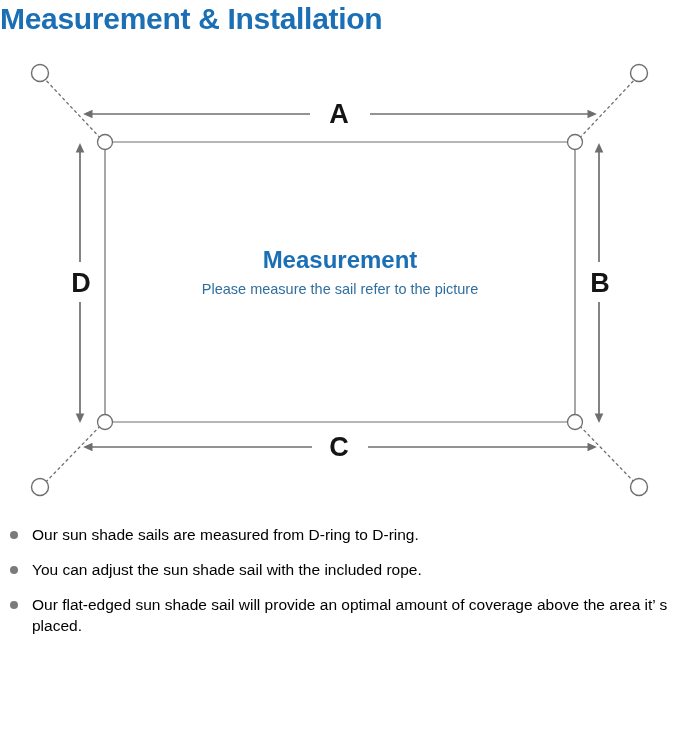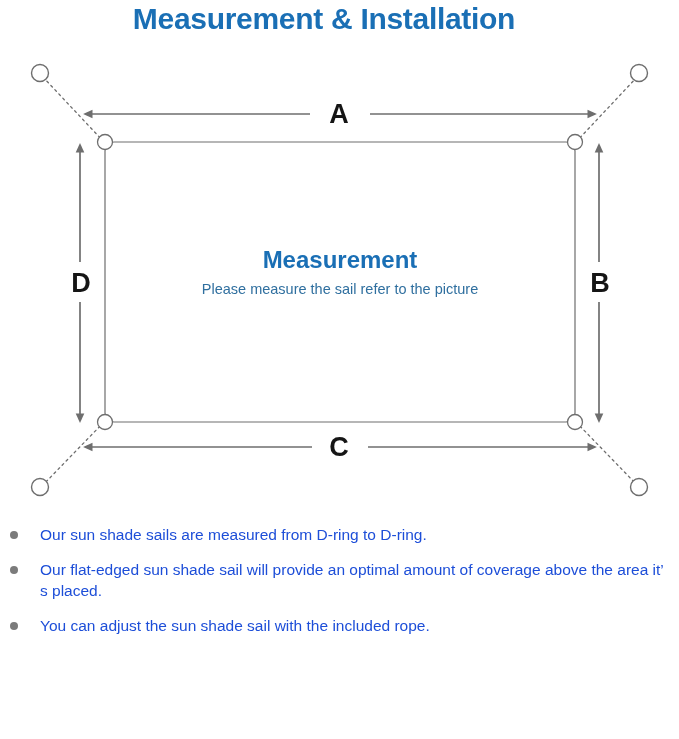--- a/index.html
+++ b/index.html
@@ -13,21 +13,21 @@
     position: relative;
     font-family: "Liberation Sans", sans-serif;
     overflow: hidden;
   }
 
   #page-title {
     position: absolute;
     top: 0px;
     left: 0;
     width: 648px;
-    text-align: center;
+    text-align: left;
     font-size: 30px;
     font-weight: bold;
     color: #1a6fb5;
     letter-spacing: -0.3px;
     line-height: 38px;
   }
 
   #diagram {
     position: absolute;
     top: 44px;
@@ -64,24 +64,24 @@
     position: absolute;
     left: 0;
     top: 524px;
     width: 679px;
     padding: 0;
     margin: 0;
     list-style: none;
   }
   .note-item {
     position: relative;
-    padding-left: 40px;
+    padding-left: 32px;
     padding-right: 4px;
     margin-bottom: 14px;
-    color: #1d4ed8;
+    color: #000000;
     font-size: 15.5px;
     line-height: 21px;
     font-family: "Liberation Sans", sans-serif;
   }
   .note-bullet {
     position: absolute;
     left: 10px;
     top: 7px;
     width: 8px;
     height: 8px;
@@ -144,19 +144,19 @@
   </svg>
 </div>
 
 <ul id="notes-list">
   <li class="note-item">
     <span class="note-bullet"></span>
     <span>Our sun shade sails are measured from D-ring to D-ring.</span>
   </li>
   <li class="note-item">
     <span class="note-bullet"></span>
-    <span>Our flat-edged sun shade sail will provide an optimal amount of coverage above the area it’ s placed.</span>
+    <span>You can adjust the sun shade sail with the included rope.</span>
   </li>
   <li class="note-item">
     <span class="note-bullet"></span>
-    <span>You can adjust the sun shade sail with the included rope.</span>
+    <span>Our flat-edged sun shade sail will provide an optimal amount of coverage above the area it’ s placed.</span>
   </li>
 </ul>
 
 </body></html>

